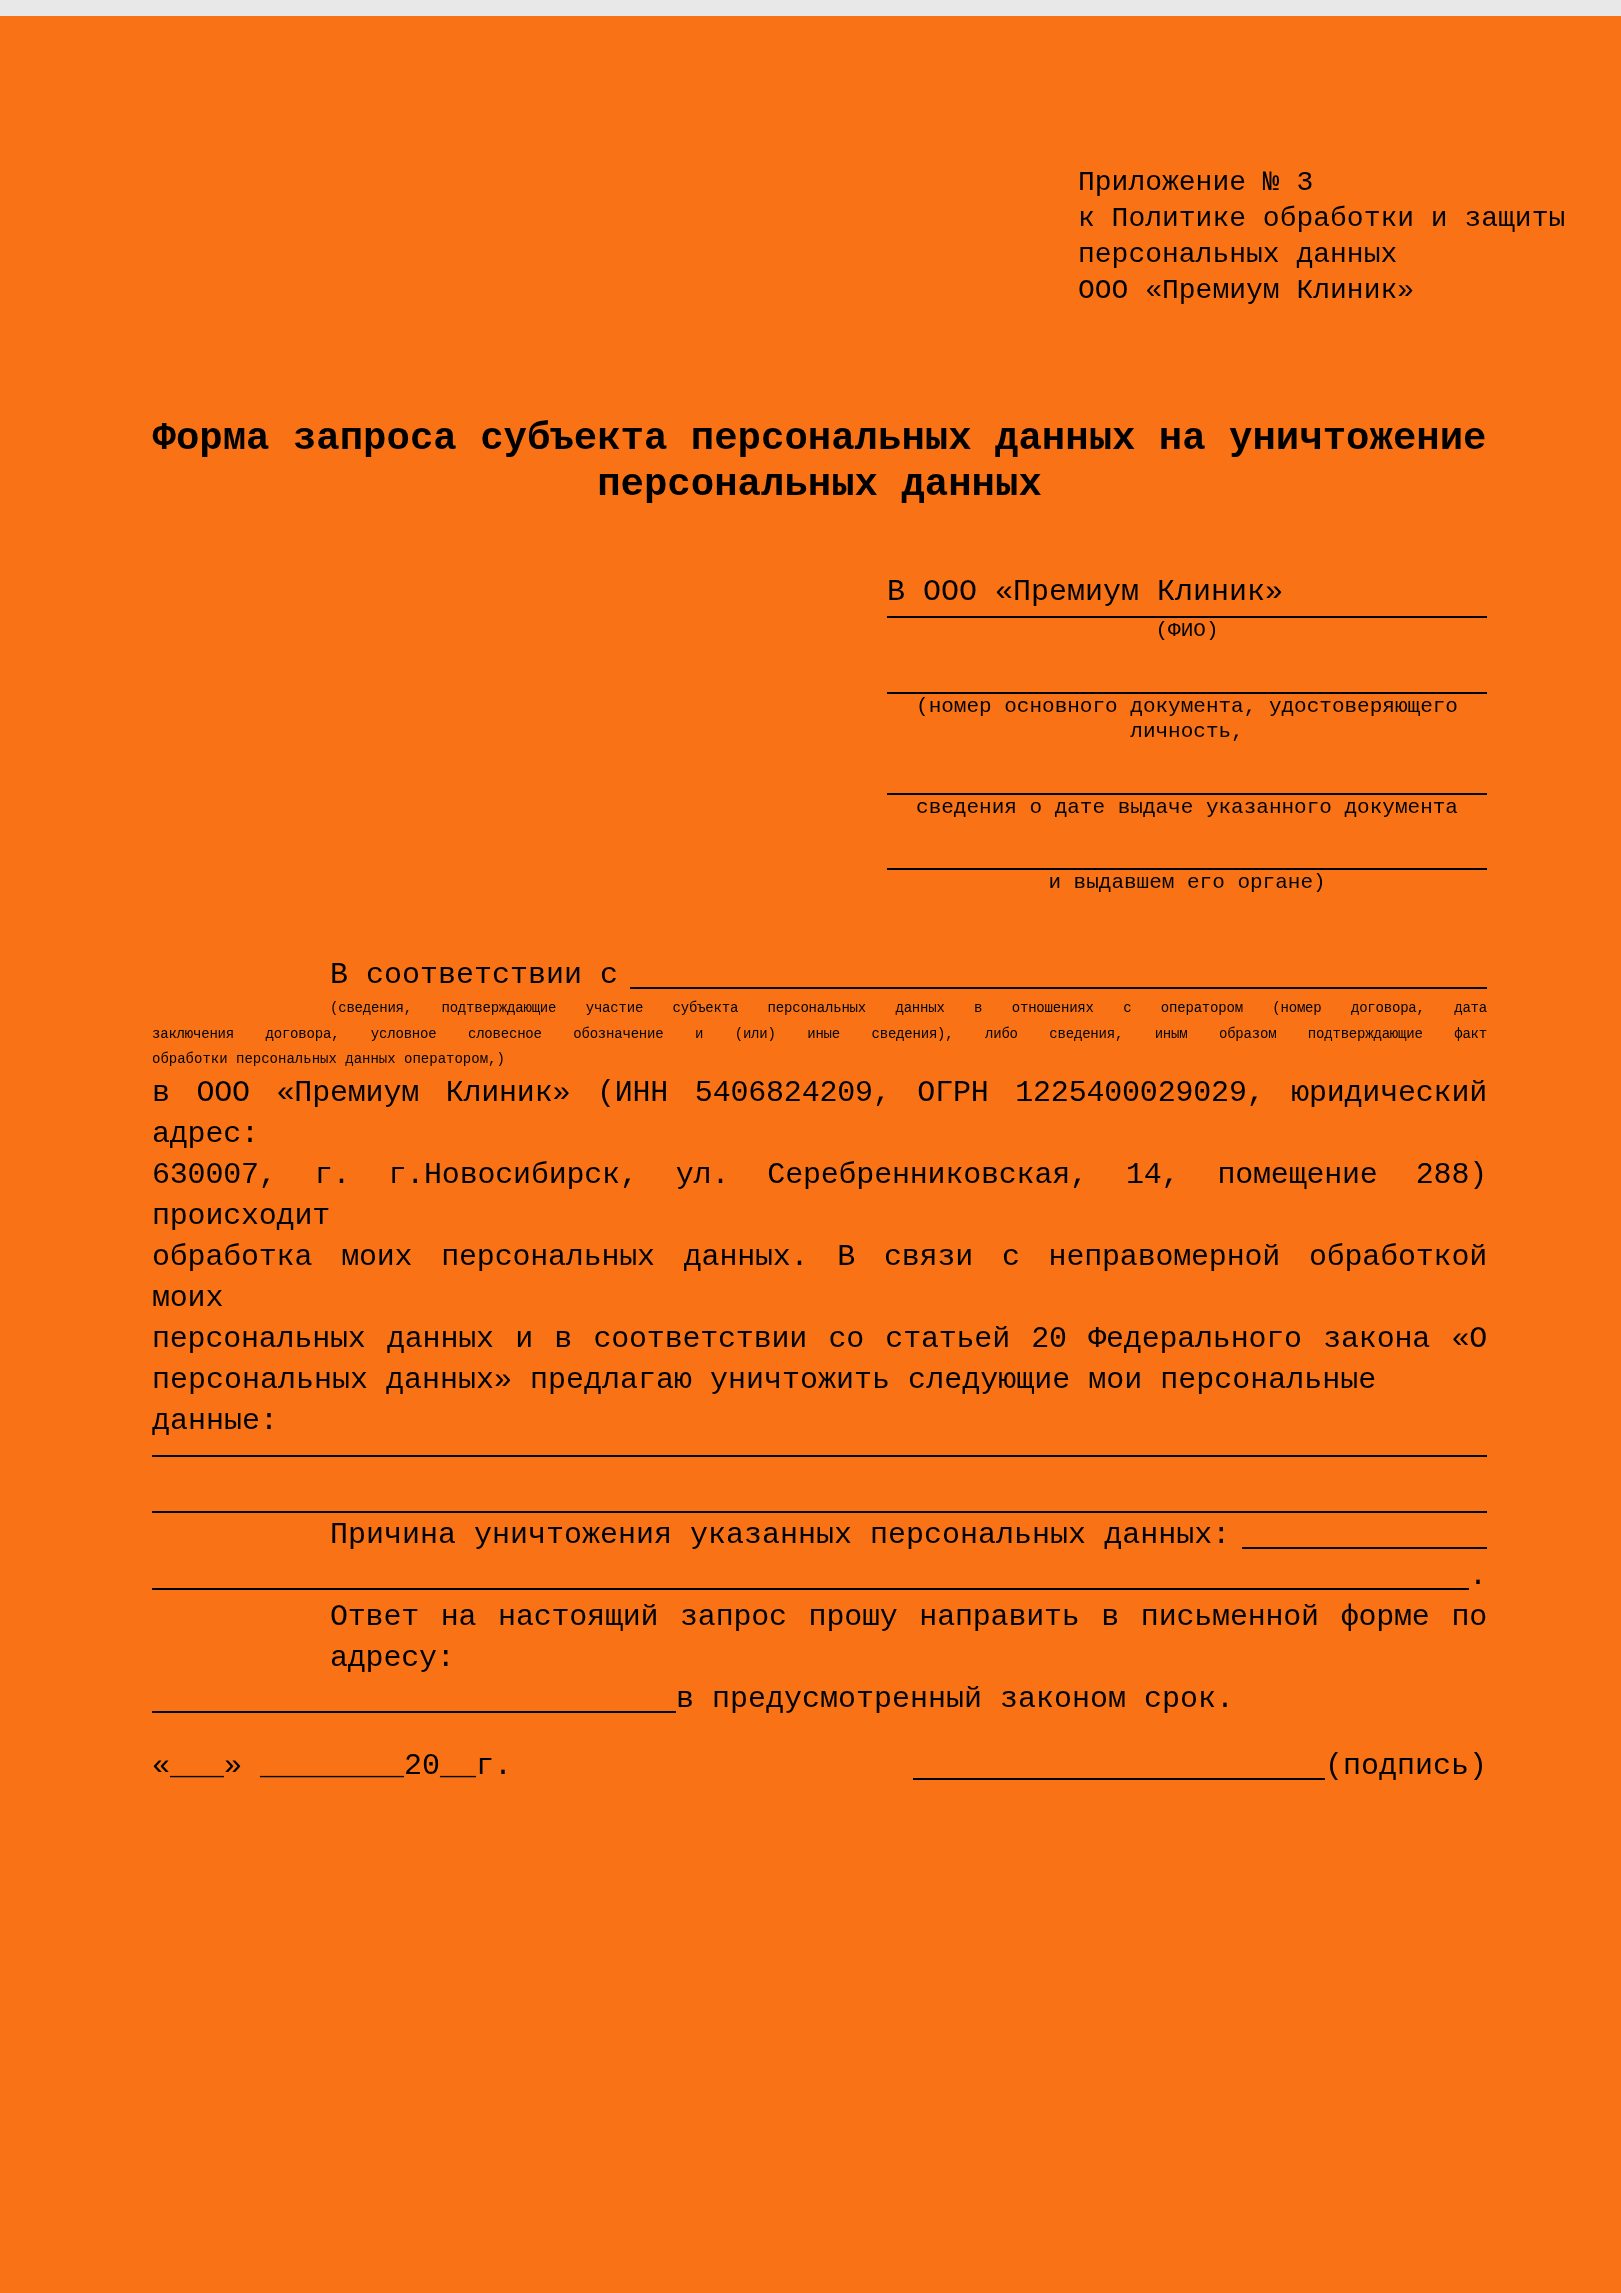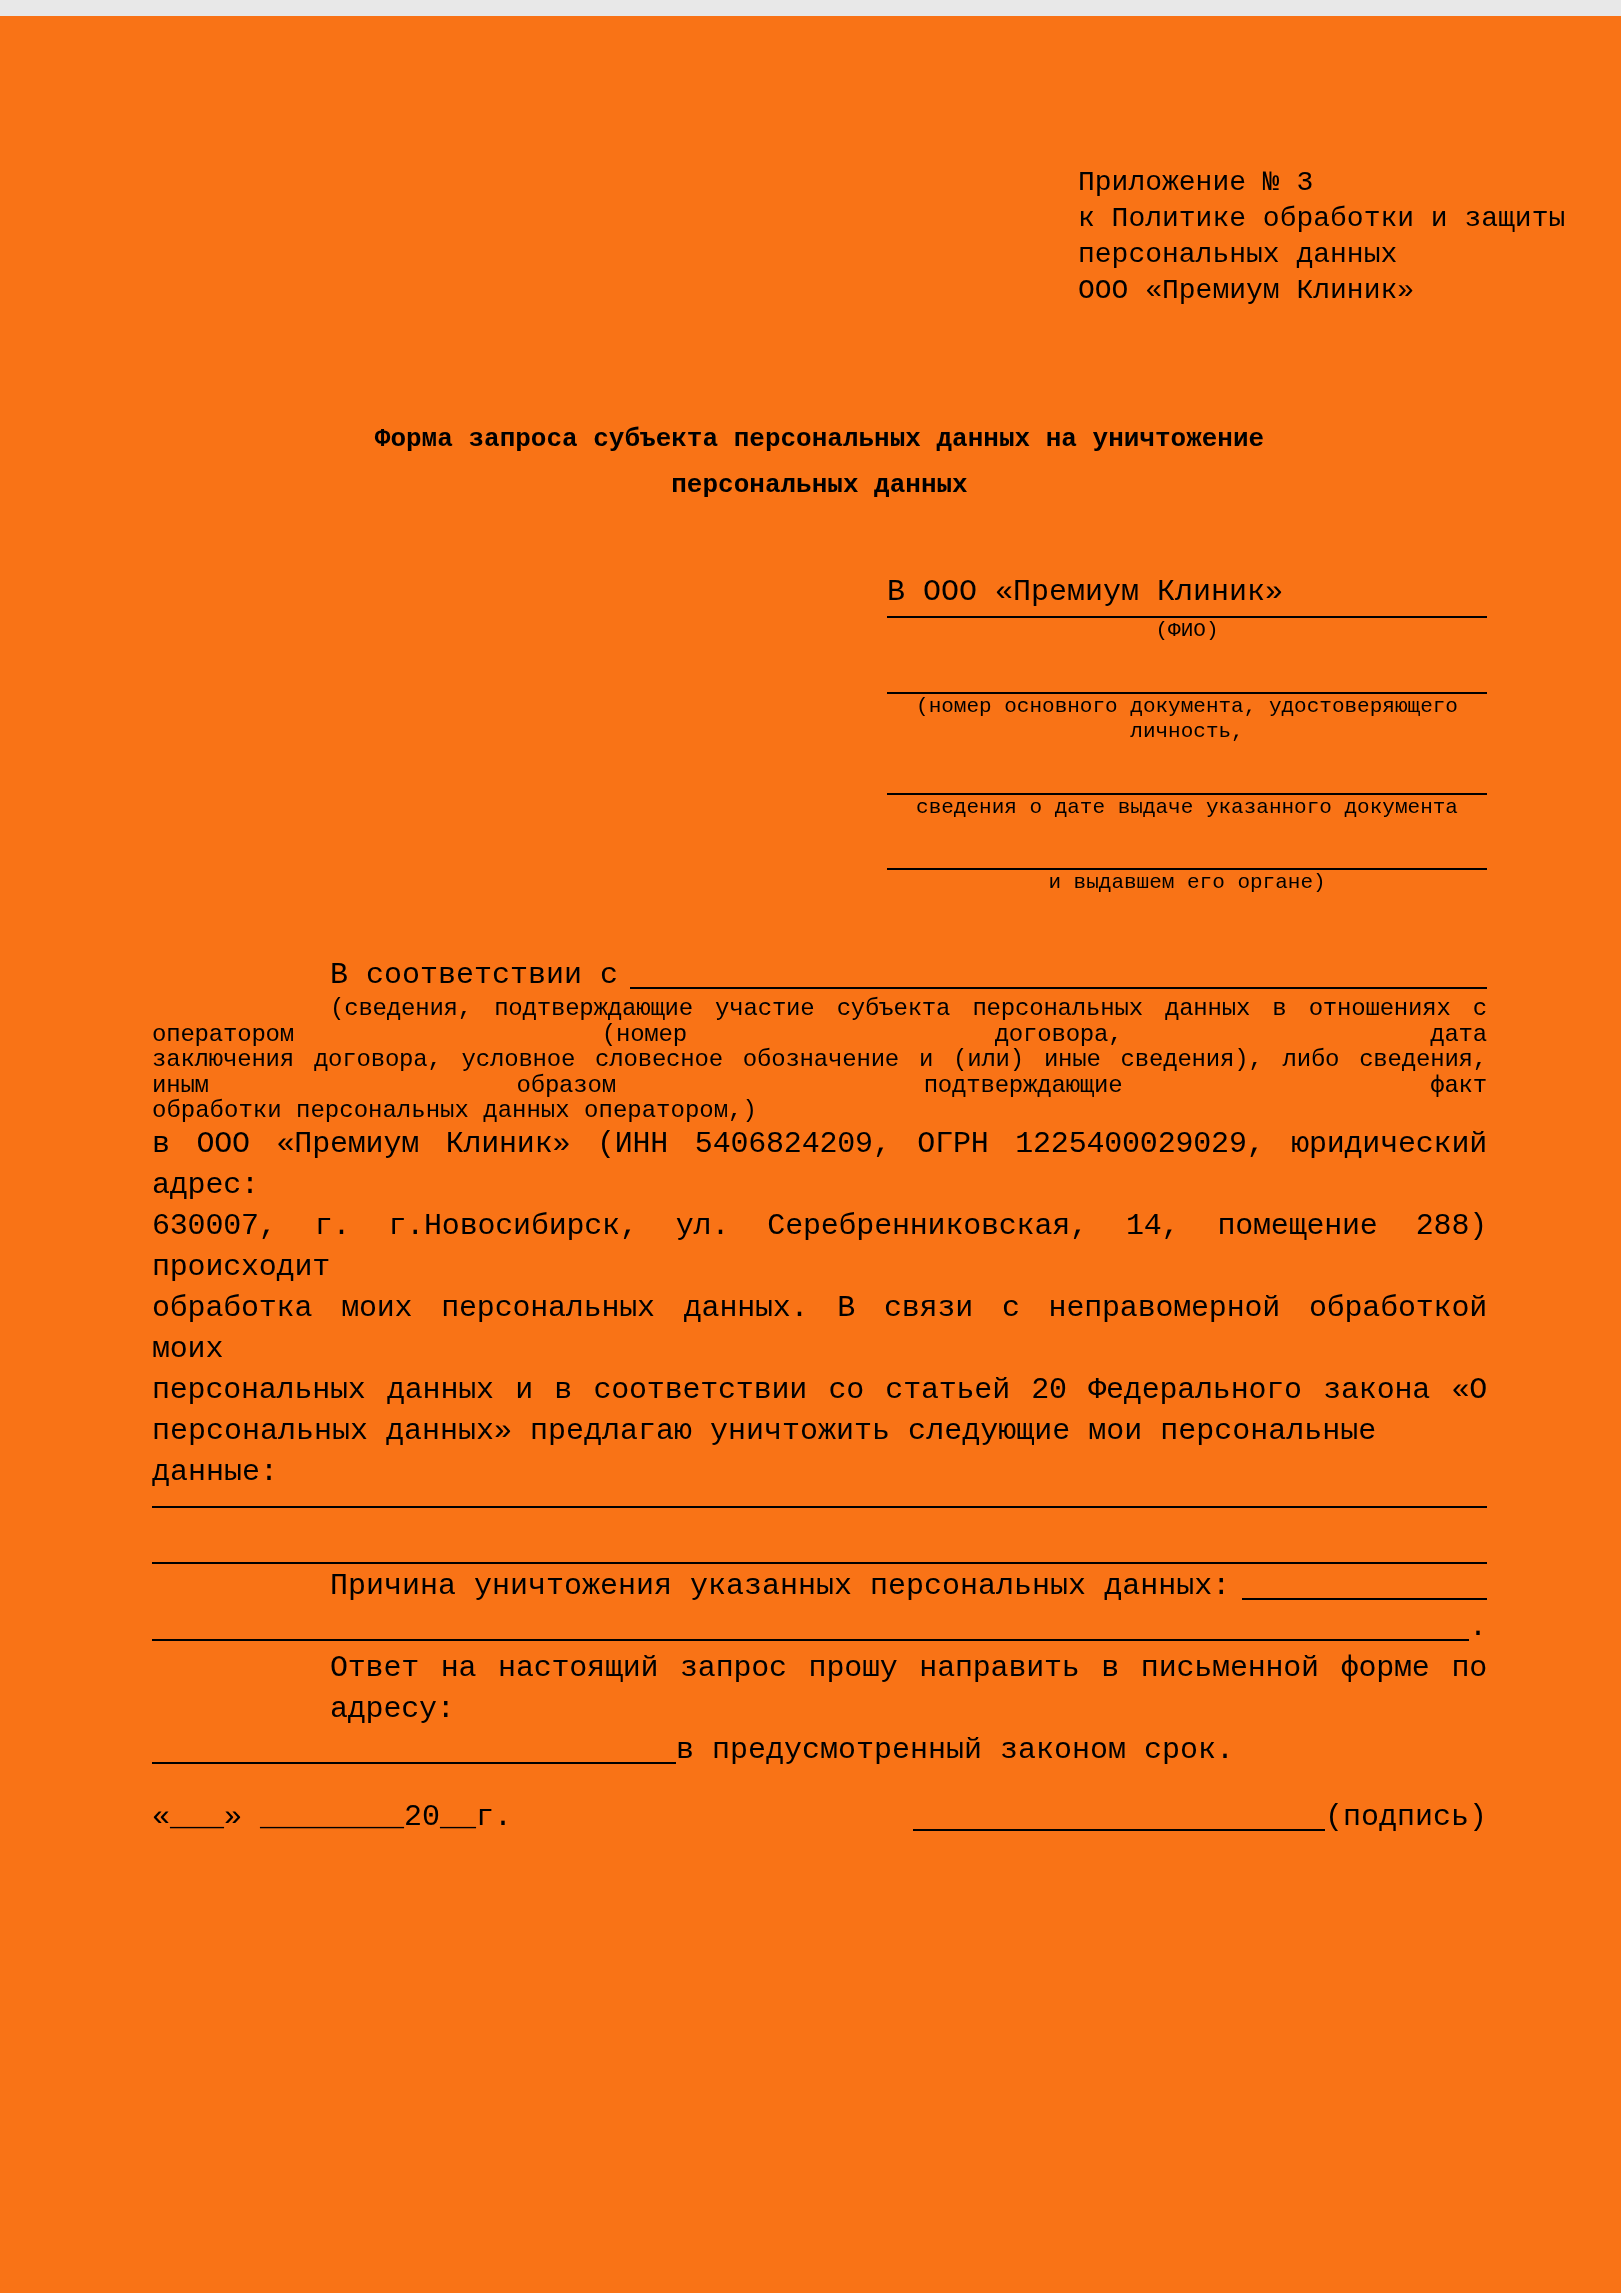--- a/index.html
+++ b/index.html
@@ -17,21 +17,21 @@
   .appendix {
     position:absolute; left:1078px; top:149px;
     font-size:28px; line-height:36px;
     white-space:nowrap;
   }
 
   
   .doc-title {
     position:absolute; left:152px; top:400px; width:1335px;
     text-align:center; font-weight:bold;
-    font-size:26px; line-height:46px;
+    font-size:39px; line-height:46px;
   }
 
   
   .addressee {
     position:absolute; left:887px; top:555px; width:600px;
     font-size:30px; line-height:43px;
   }
   .caption {
     font-size:21px; line-height:25.5px; text-align:center;
   }
@@ -47,21 +47,21 @@
   }
   .row { display:flex; }
   .indent { padding-left:178px; }
   .lbl { white-space:nowrap; }
   .fill-line {
     flex:1; height:0; border-bottom:2.9px solid #000;
     align-self:flex-end; margin-bottom:6.9px;
   }
   .fill-fixed { flex:none; }
   .jline { text-align:justify; text-align-last:justify; letter-spacing:-0.2px; }
-  .fn { font-size:24px; line-height:25.5px; }
+  .fn { font-size:14px; line-height:25.5px; }
   .fn-first { text-indent:178px; }
   .blank-rule-1 { margin-top:13.7px; }
   .blank-rule-2 { margin-top:54px; }
   .reason-row { margin-top:2px;align-items:center; }
   .answer-line { letter-spacing:-0.2px; }
 
   
   .footer-row {
     margin-top:25.5px;
     display:flex; justify-content:space-between; align-items:flex-end;

